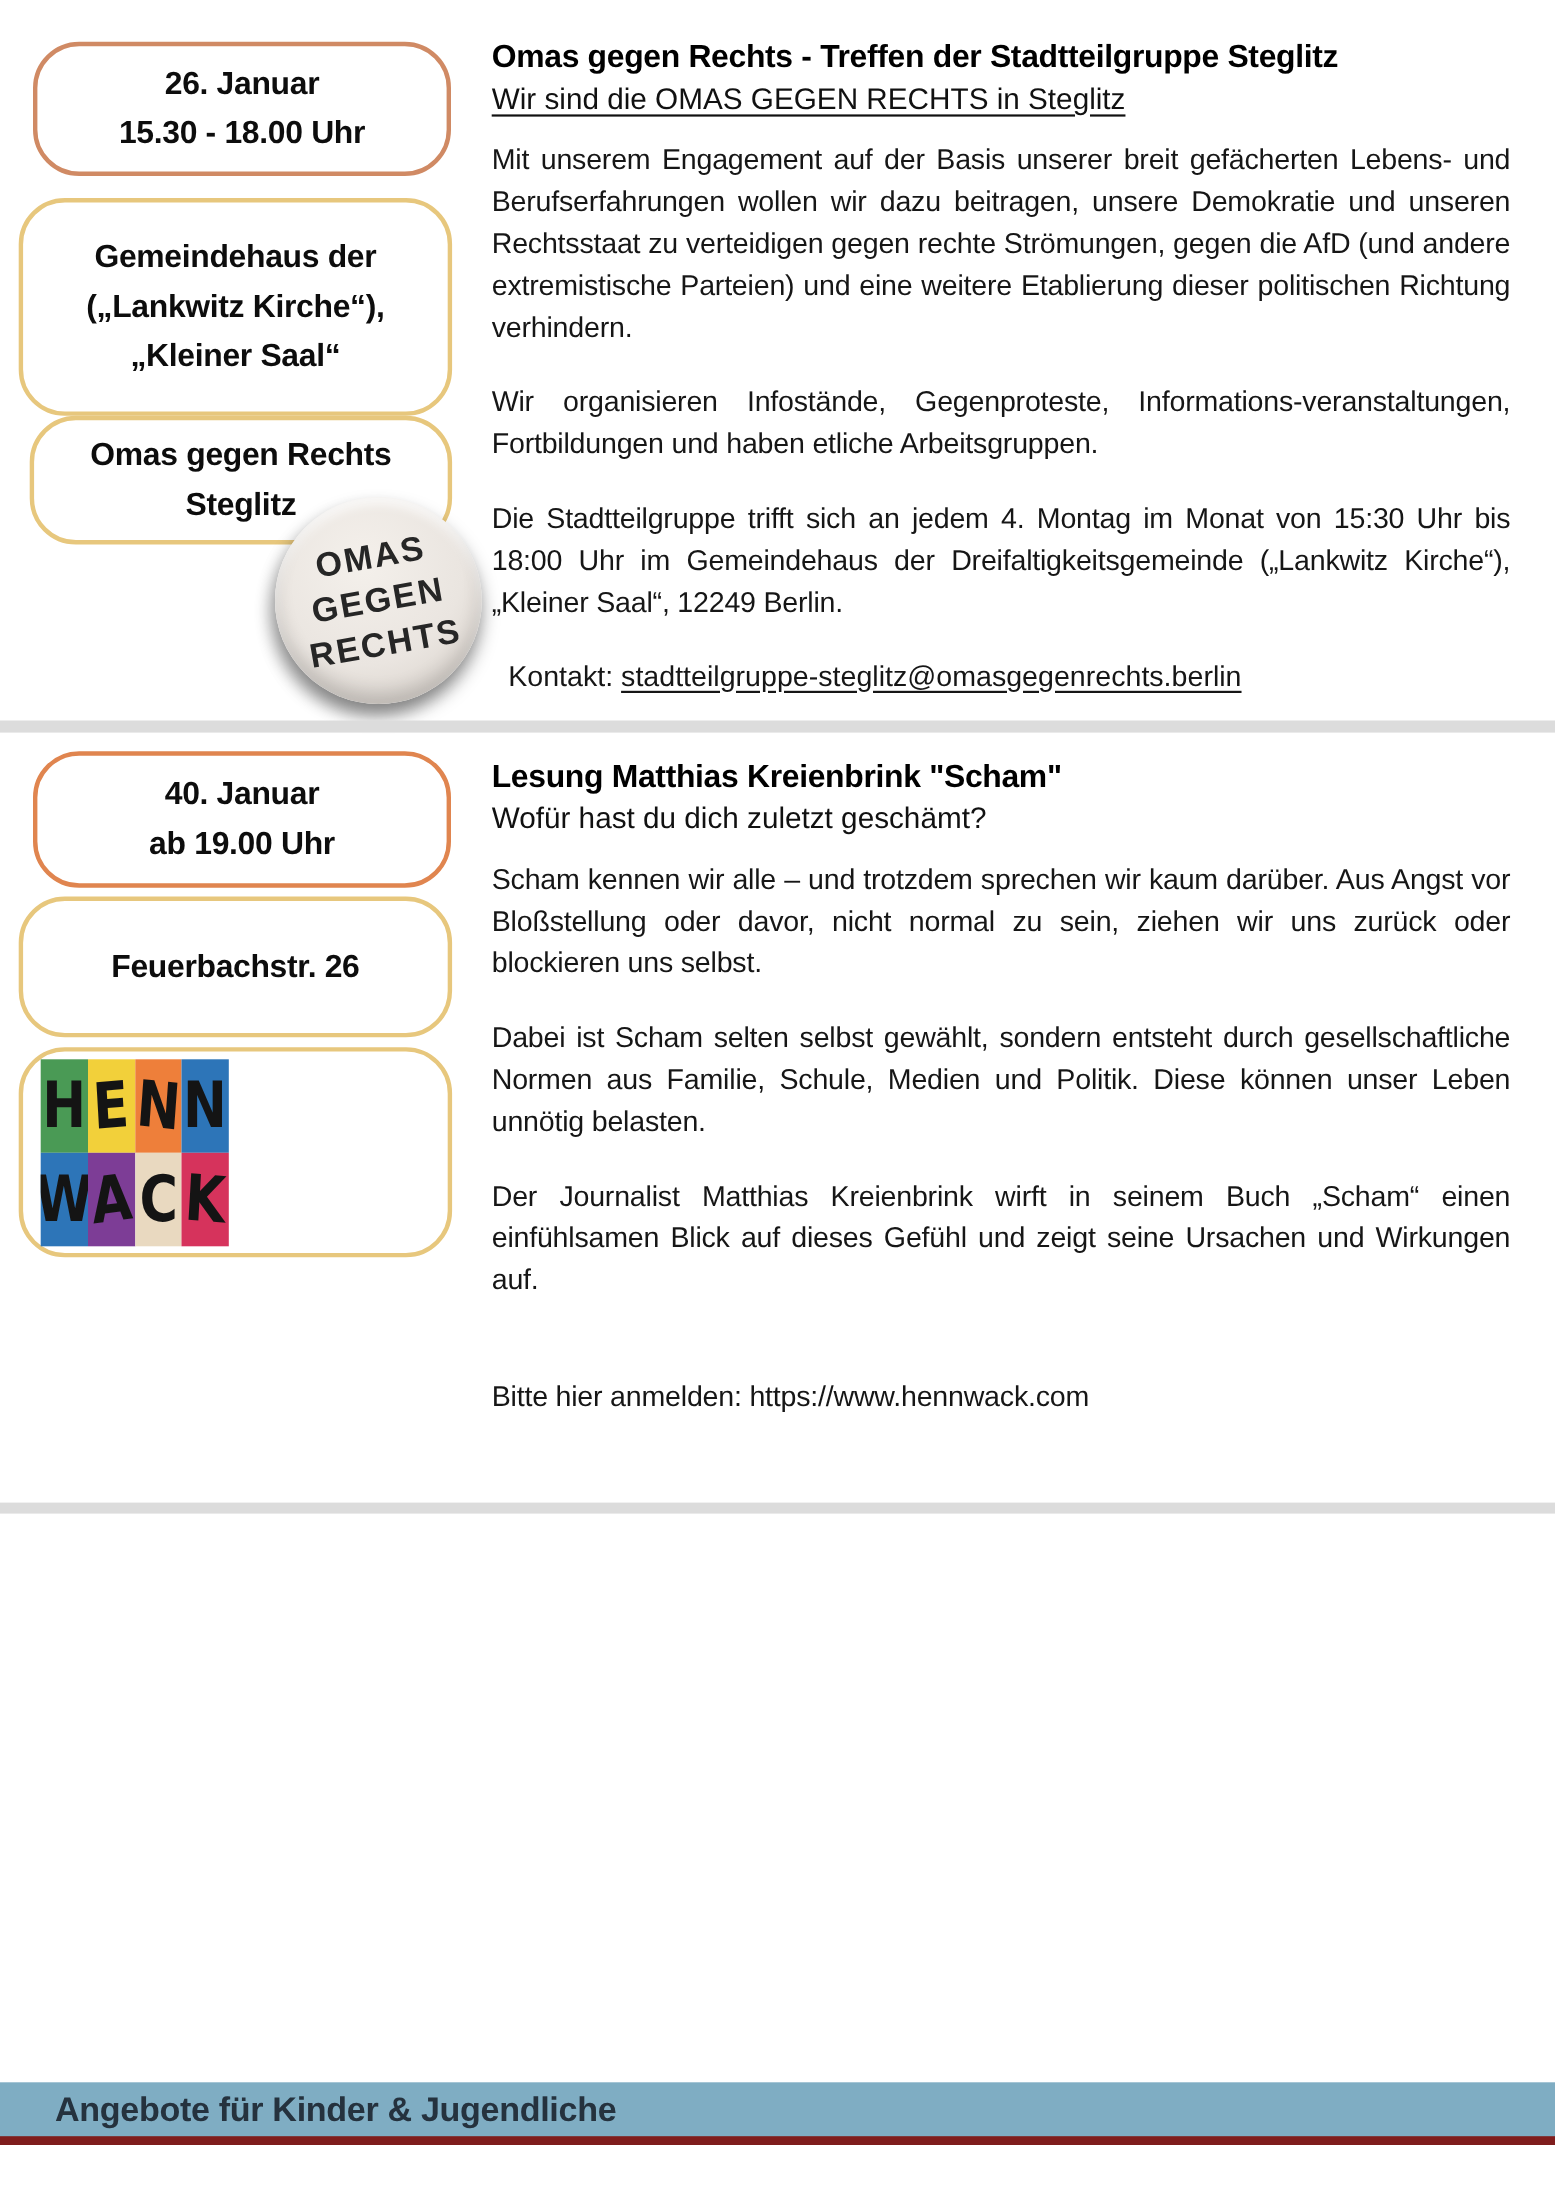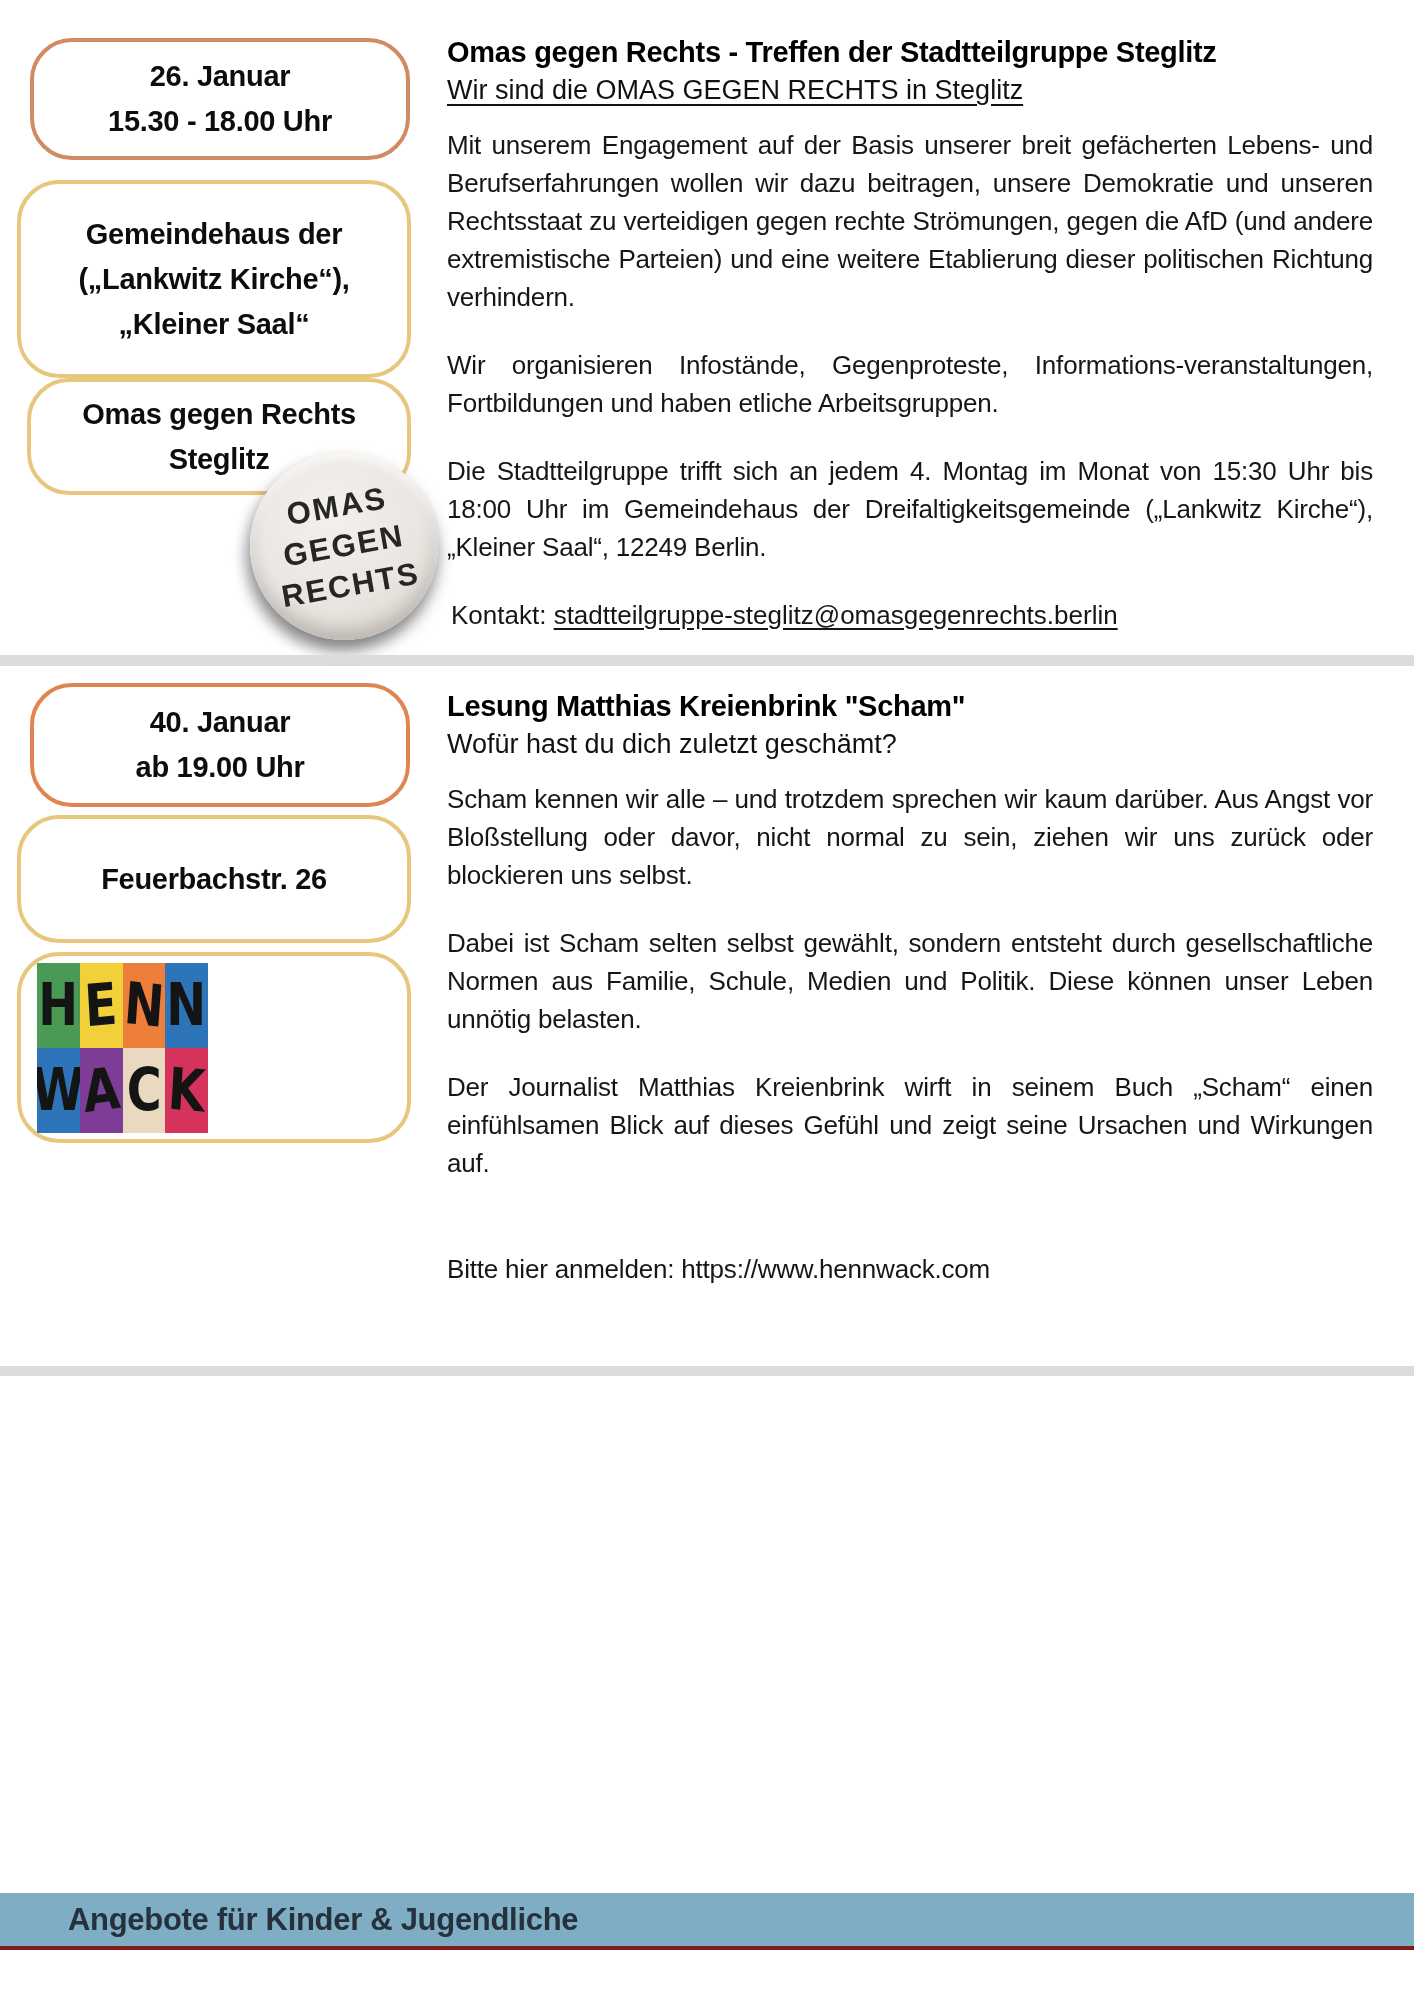--- a/index.html
+++ b/index.html
@@ -57,21 +57,21 @@
   }
   .ev-subtitle{
     font-size:27px;color:#111;margin:0 0 20px 0;
   }
   .ev-subtitle.u{text-decoration:underline;text-underline-offset:5px;}
   .para{
     font-size:26px;line-height:38px;color:#161616;
     text-align:justify;margin:0 0 30px 0;letter-spacing:-0.2px;
   }
   .para:last-child{margin-bottom:0;}
-  .contact{font-size:26px;line-height:38px;color:#161616;margin:4px;}
+  .contact{font-size:26px;line-height:38px;color:#161616;margin:15px;}
   .doc-link{color:#161616;text-decoration:underline;text-underline-offset:4px;}
   .plain-link{color:#161616;text-decoration:none;}
 
   
   .divider{position:absolute;left:0;width:1414px;height:11px;background:#dcdcdc;}
 
   
   .org-inner{
     position:absolute;left:17px;top:952px;width:394px;height:191px;
     box-sizing:border-box;border:4px solid #e7c77d;border-radius:42px;
@@ -102,23 +102,23 @@
   .hw-tile:nth-child(7){background:#e9d9c0;}
   .hw-tile:nth-child(8){background:#d6335c;}
   .hw-tile:nth-child(2) span{transform:scaleX(0.82) rotate(-4deg);}
   .hw-tile:nth-child(3) span{transform:scaleX(0.82) rotate(5deg);}
   .hw-tile:nth-child(6) span{transform:scaleX(0.82) rotate(-6deg);}
   .hw-tile:nth-child(8) span{transform:scaleX(0.82) rotate(4deg);}
 
   
   .banner{
     position:absolute;left:0;top:1893px;width:1414px;height:57px;
-    background:#7fadc3;border-bottom:4px solid #7f1d1d;
+    background:#7fadc3;border-bottom:8px solid #7f1d1d;
     display:flex;align-items:center;
-    padding-left:68px;box-sizing:border-box;
+    padding-left:50px;box-sizing:border-box;
   }
   .banner-text{
     font-size:31px;font-weight:bold;color:#25323e;letter-spacing:-0.3px;
   }
 </style>
 </head>
 <body>
 
 <div class="page">
 

